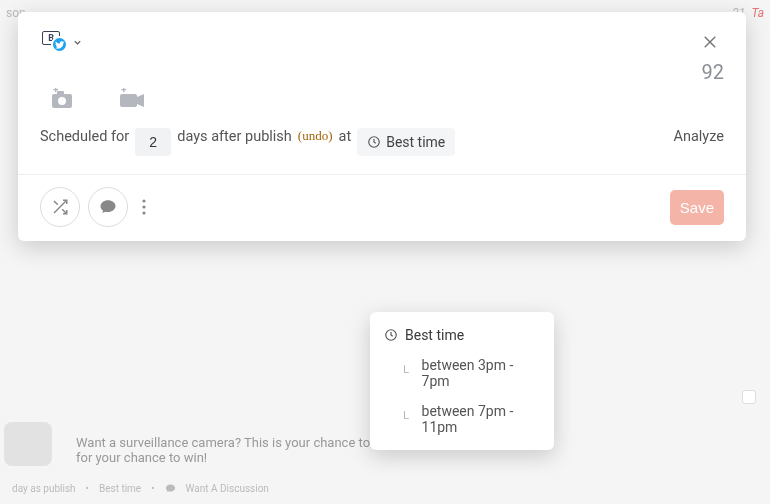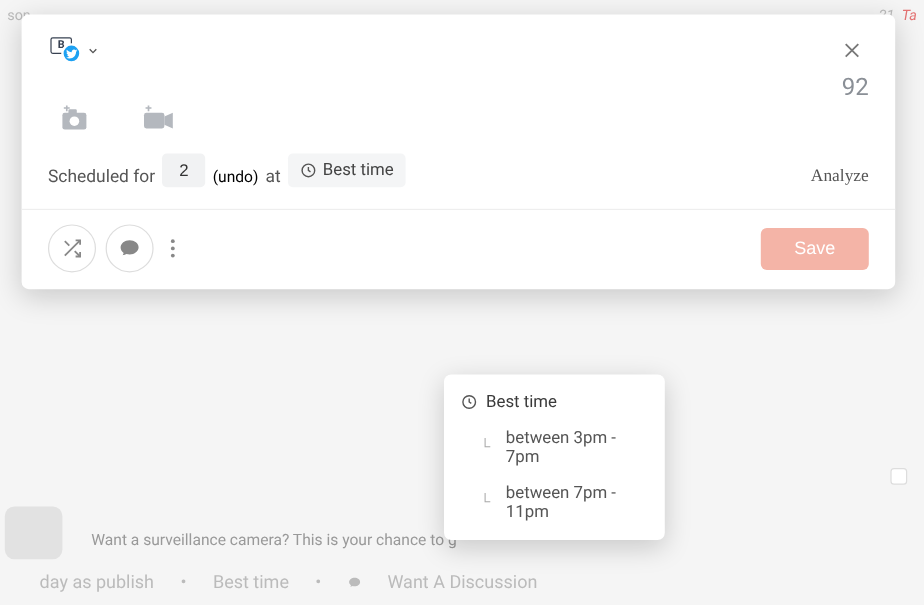--- a/index.html
+++ b/index.html
@@ -28,21 +28,21 @@
   }
   .bg .bg-bottom {
     position: absolute;
     left: 0;
     bottom: 0;
     width: 100%;
     padding: 10px 12px;
     color: #aaa;
   }
   .bg .bg-line1 { font-size: 13px; color: #999; }
-  .bg .bg-meta { margin-top: 18px; font-size: 15px; color: #bbb; display:flex; gap:22px; align-items:center;margin-left:21px;}
+  .bg .bg-meta { margin-top: 18px; font-size: 10px; color: #bbb; display:flex; gap:10px; align-items:center;}
   .bg .thumb {
     position: absolute;
     left: 4px;
     bottom: 38px;
     width: 48px;
     height: 44px;
     background: #e2e2e2;
     border-radius: 8px;
   }
 
@@ -129,58 +129,58 @@
     padding: 4px 0 18px 10px;
     color: #b4b8be;
   }
   .media-btn {
     position: relative;
     cursor: pointer;
   }
 
   .schedule-row {
     display: flex;
-    align-items: flex-end;
+    align-items: flex-start;
     gap: 6px;
     font-size: 14.5px;
     color: #555;
     padding-bottom: 18px;
     position: relative;
   }
   .schedule-row .days-input {
     width: 36px;
     height: 28px;
     text-align: center;
     font-size: 14px;
     color: #333;
     background: #f1f2f3;
     border: none;
     border-radius: 4px;
   }
   .undo-link {
-    color: #000000;
+    color: #a16207;
     font-size: 13px;
     cursor: pointer;
+    font-family: Liberation Serif, serif;
   }
   .time-trigger {
     display:flex;align-items:center;gap:5px;
     background:#f4f5f6;
     height:28px;
     padding: 0 10px;
     border-radius:4px;
     cursor:pointer;
     color:#444;
     font-size:14px;
   }
   .analyze-link {
     margin-left:auto;
     color:#555;
     font-size:14.5px;
     cursor:pointer;
-    font-family:Liberation Serif, serif;
   }
 
   .footer-row {
     border-top: 1px solid #eee;
     margin: 0 -22px;
     padding: 12px 22px 0 22px;
     display:flex;
     align-items:center;
     gap:8px;
   }
@@ -200,21 +200,21 @@
     font-size:16px;
     letter-spacing:1px;
   }
   .save-btn {
     margin-left:auto;
     background:#f4b4a7;
     color:#fff;
     border:none;
     border-radius:5px;
     font-size:15px;
-    padding: 9px 28px;
+    padding: 9px 10px;
     cursor:pointer;
   }
 
   
   .dropdown {
     position:absolute;
     top: 312px;
     left: 370px;
     width: 184px;
     background:#fff;
@@ -254,20 +254,21 @@
     <div>son</div>
     <div style="display:flex;gap:6px;align-items:center;font-style:italic;">
       <span>21</span>
       <span style="color:#e57373;">Ta</span>
     </div>
   </div>
   <div class="bg-bottom">
     <div class="thumb"></div>
     <div style="margin-left:64px;">
       <div class="bg-line1">Want a surveillance camera? This is your chance to g</div>
+      <div class="bg-line1">for your chance to win!</div>
     </div>
     <div class="bg-meta">
       <span>day as publish</span>
       <span>•</span>
       <span>Best time</span>
       <span>•</span>
       <svg width="11" height="11" viewBox="0 0 24 24" fill="#bbb">
           <path d="M12 3C6.5 3 2 6.6 2 11c0 2.4 1.3 4.5 3.4 6-.3 1.3-1.1 2.5-1.1 2.5s2.6-.2 4.3-1.3c1.1.3 2.2.5 3.4.5 5.5 0 10-3.6 10-8S17.5 3 12 3z"></path>
         </svg>
       <span>Want A Discussion</span>
@@ -319,20 +320,21 @@
         <rect x="2" y="6" width="17" height="13" rx="2" fill="#b4b8be"></rect>
         <polygon points="19,9 26,6 26,19 19,16" fill="#b4b8be"></polygon>
         <text x="3" y="5" font-size="10" fill="#b4b8be" font-weight="700">+</text>
       </svg>
     </div>
   </div>
 
   <div class="schedule-row">
     <span>Scheduled for</span>
     <input class="days-input" value="2" style="">
+    <span>days after publish</span>
     <span class="undo-link">(undo)</span>
     <span>at</span>
     <div class="time-trigger">
       <svg width="14" height="14" viewBox="0 0 24 24" fill="none" stroke="#555" stroke-width="2">
           <circle cx="12" cy="12" r="9"></circle>
           <polyline points="12 7 12 12 15 14"></polyline>
         </svg>
       <span>Best time</span>
     </div>
     <span class="analyze-link">Analyze</span>

